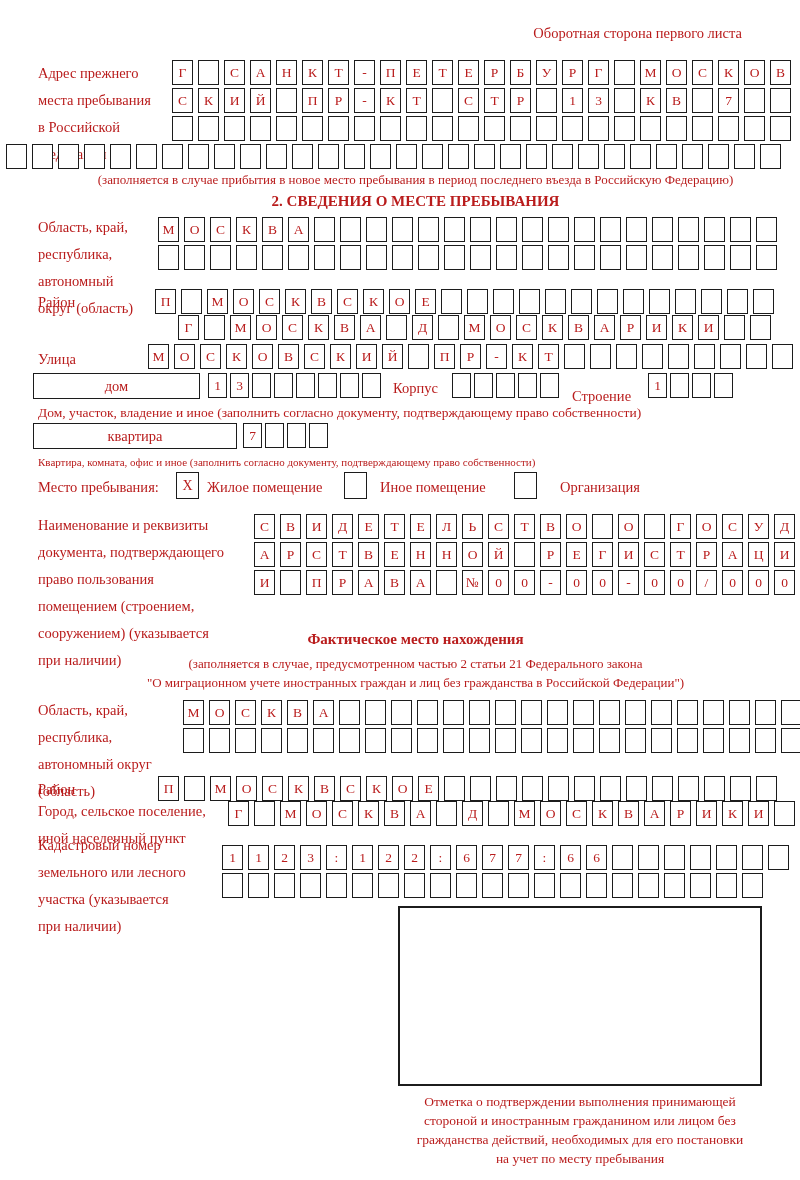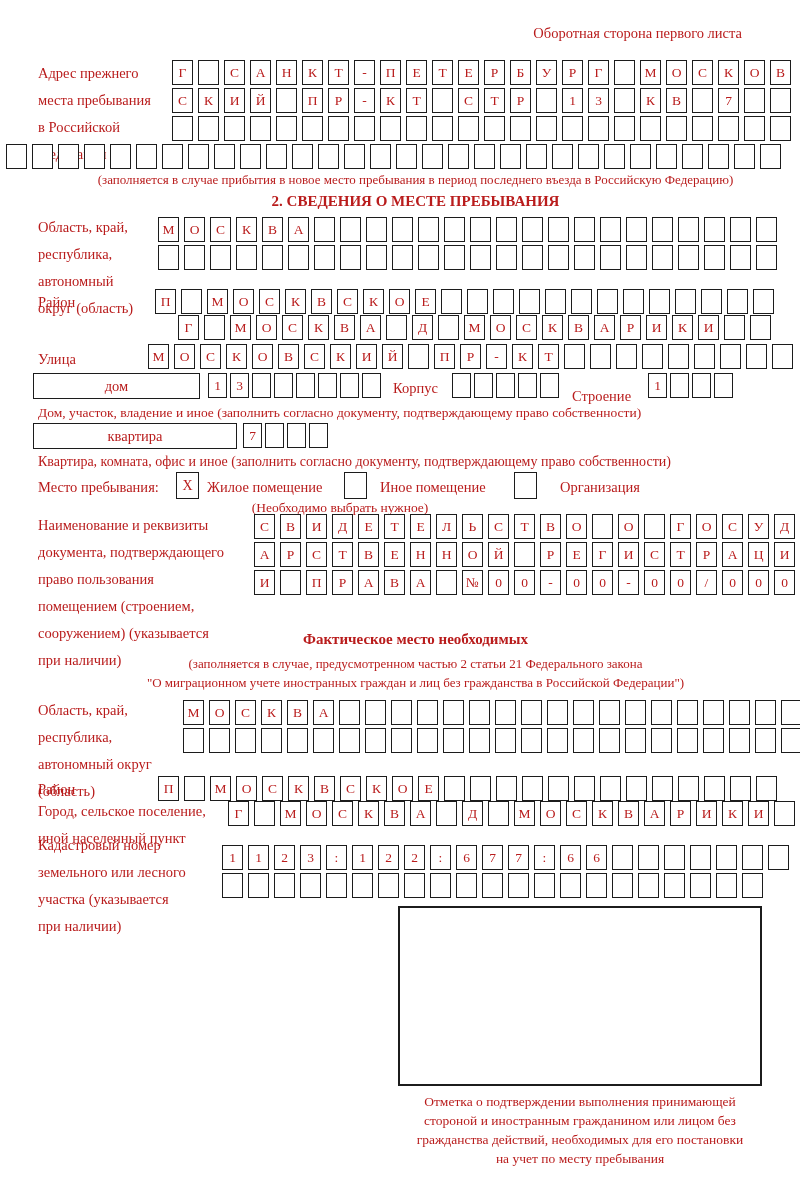--- a/index.html
+++ b/index.html
@@ -324,30 +324,29 @@
     </div>
   <div class="abs caption" style="left:38px;top:404px;font-size:13.5px;">Дом, участок, владение и иное (заполнить согласно документу, подтверждающему право собственности)</div>
 
   <div class="abs widebox" style="left:33px;top:423px;width:204px;">квартира</div>
   <div class="abs cellrow tight" style="left:243px;top:423px;">
       <span class="cell">7</span>
       <span class="cell"></span>
       <span class="cell"></span>
       <span class="cell"></span>
     </div>
-  <div class="abs caption" style="left:38px;top:453px;font-size:14px;">Квартира, комната, офис и иное (заполнить согласно документу, подтверждающему право собственности)</div>
+  <div class="abs caption" style="left:38px;top:453px;font-size:11px;">Квартира, комната, офис и иное (заполнить согласно документу, подтверждающему право собственности)</div>
 
   <div class="abs label" style="left:38px;top:474px;">Место пребывания:</div>
   <div class="abs checkbox" style="left:176px;top:472px;">X</div>
   <div class="abs label" style="left:207px;top:474px;">Жилое помещение</div>
   <div class="abs checkbox" style="left:344px;top:472px;"></div>
   <div class="abs label" style="left:380px;top:474px;">Иное помещение</div>
   <div class="abs checkbox" style="left:514px;top:472px;"></div>
   <div class="abs label" style="left:560px;top:474px;">Организация</div>
-  <div class="abs caption" style="left:160px;top:499px;width:360px;text-align:center;font-size:13.5px;">(Необходимо выбрать нужное)</div>
 
   <div class="abs label" style="left:38px;top:512px;width:215px;">Наименование и реквизиты
 документа, подтверждающего
 право пользования
 помещением (строением,
 сооружением) (указывается
 при наличии)</div>
   <div class="abs cellrow" style="left:254px;top:514px;">
       <span class="cell">С</span>
       <span class="cell">В</span>
@@ -411,21 +410,21 @@
       <span class="cell">0</span>
       <span class="cell">-</span>
       <span class="cell">0</span>
       <span class="cell">0</span>
       <span class="cell">/</span>
       <span class="cell">0</span>
       <span class="cell">0</span>
       <span class="cell">0</span>
     </div>
 
-  <div class="abs heading center" style="top:631px;">Фактическое место необходимых</div>
+  <div class="abs heading center" style="top:631px;">Фактическое место нахождения</div>
   <div class="abs caption center" style="top:655px;">(заполняется в случае, предусмотренном частью 2 статьи 21 Федерального закона</div>
   <div class="abs caption center" style="top:674px;">"О миграционном учете иностранных граждан и лиц без гражданства в Российской Федерации")</div>
 
   <div class="abs label" style="left:38px;top:697px;width:145px;">Область, край,
 республика,
 автономный округ
 (область)</div>
   <div class="abs cellrow" style="left:183px;top:700px;">
       <span class="cell">М</span>
       <span class="cell">О</span>

